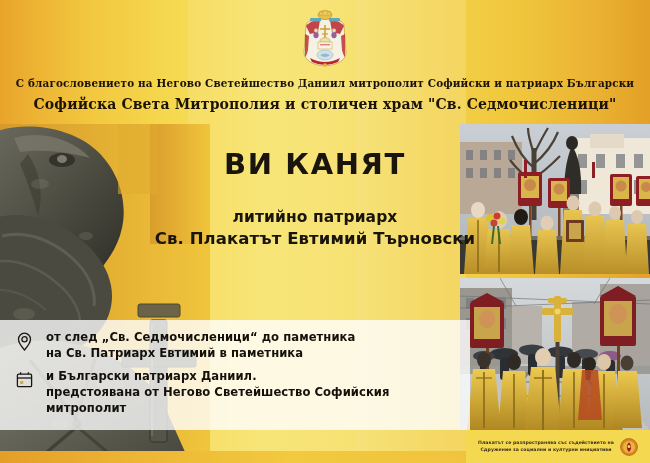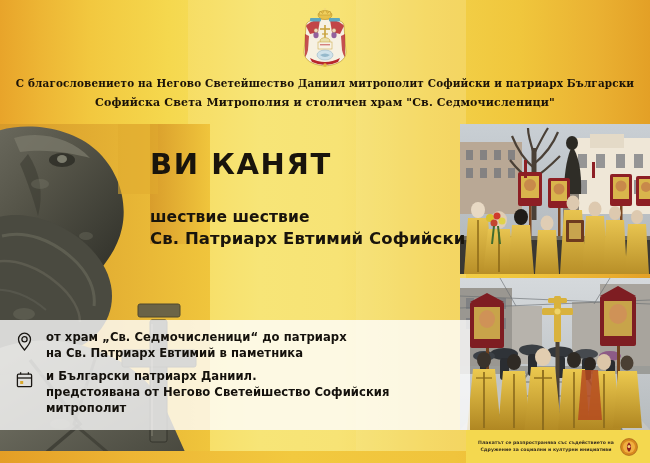--- a/index.html
+++ b/index.html
@@ -50,21 +50,21 @@
     color:#1b1208;
   }
   .header-line {
     font-size:10.4px;
     font-weight:700;
     letter-spacing:0.15px;
     line-height:1.0;
     margin-bottom:9px;
     white-space:nowrap;
   }
-  .header-line.l2 { font-size:11px; }
+  .header-line.l2 { font-size:14px; }
 
   
   .statue {
     position:absolute;
     left:0; top:124px; width:210px; height:339px;
     overflow:hidden;
   }
   .statue svg { display:block; width:210px; height:339px; }
 
   
@@ -72,20 +72,21 @@
     position:absolute; right:0; overflow:hidden;
   }
   .photo svg { display:block; }
   .photo-top    { top:124px; width:190px; height:150px; }
   .photo-bottom { top:278px; width:190px; height:152px; }
 
   
   .invite {
     position:absolute;
     left:150px; width:330px; top:150px;
+    text-align:center;
     color:#19140c;
   }
   .invite-title {
     font-size:29px;
     font-weight:700;
     letter-spacing:1.6px;
     line-height:1.0;
     margin-bottom:28px;
   }
   .invite-sub {
@@ -528,37 +529,37 @@
       <g transform="translate(122,80)">
         <ellipse cx="8" cy="6" rx="6" ry="7" fill="#2b2520"></ellipse>
         <path d="M0 12 L16 12 L20 62 L-4 62 Z" fill="#b4491f" opacity="0.85"></path>
       </g>
     </svg>
   </div>
 
   <div class="invite">
     <div class="invite-title">ВИ КАНЯТ</div>
     <div class="invite-sub">
-      <div>шествие шествие</div>
-      <div class="big">Св. Патриарх Евтимий Софийски</div>
+      <div>литийно патриарх</div>
+      <div class="big">Св. Плакатът Евтимий Търновски</div>
     </div>
   </div>
 
   <div class="details">
     <div class="details-inner">
 
       <div class="det-row">
         <div class="det-icon">
           <svg viewBox="0 0 17 19" fill="none" stroke="#1a1713" stroke-width="1.3">
             <path d="M8.5 18 C8.5 18 14.5 11.2 14.5 7.3 C14.5 3.9 11.8 1.2 8.5 1.2 C5.2 1.2 2.5 3.9 2.5 7.3 C2.5 11.2 8.5 18 8.5 18 Z"></path>
             <circle cx="8.5" cy="7.2" r="2.6"></circle>
           </svg>
         </div>
         <div class="det-text">
-          <div>от храм „Св. Седмочисленици“ до патриарх</div>
+          <div>от след „Св. Седмочисленици“ до паметника</div>
           <div>на Св. Патриарх Евтимий в паметника</div>
         </div>
       </div>
 
       <div class="det-row">
         <div class="det-icon">
           <svg viewBox="0 0 17 19" fill="none" stroke="#1a1713" stroke-width="1.3">
             <rect x="1.4" y="3.2" width="14.2" height="12.4" rx="1.2"></rect>
             <path d="M1.4 7 H15.6"></path>
             <path d="M4.6 3.2 V1.2 M12.4 3.2 V1.2"></path>

